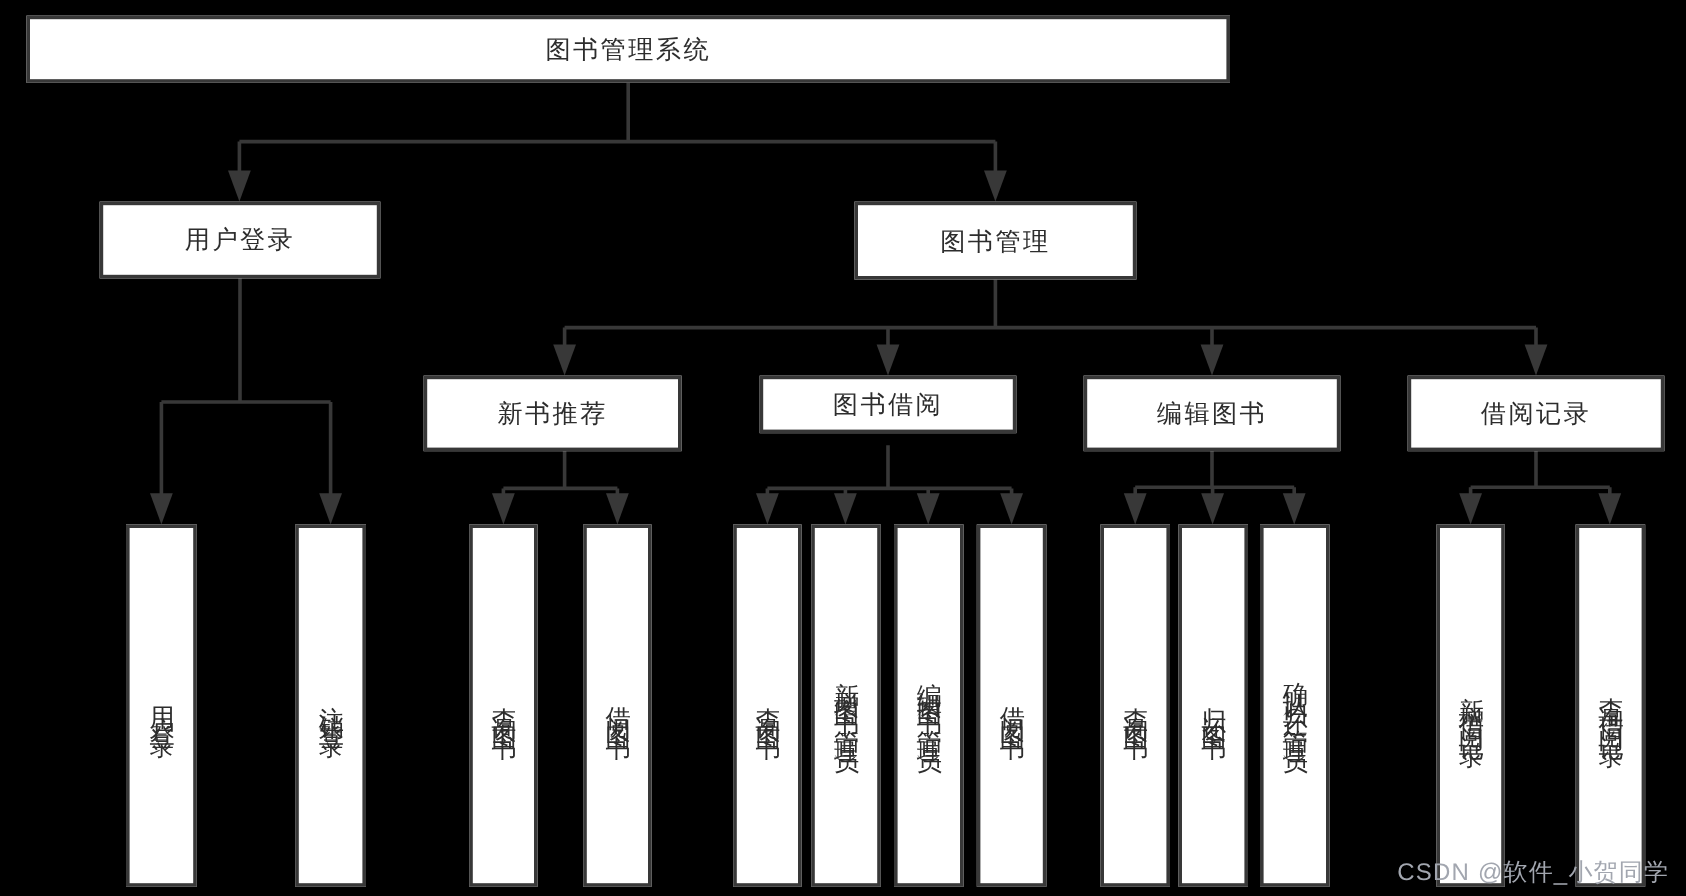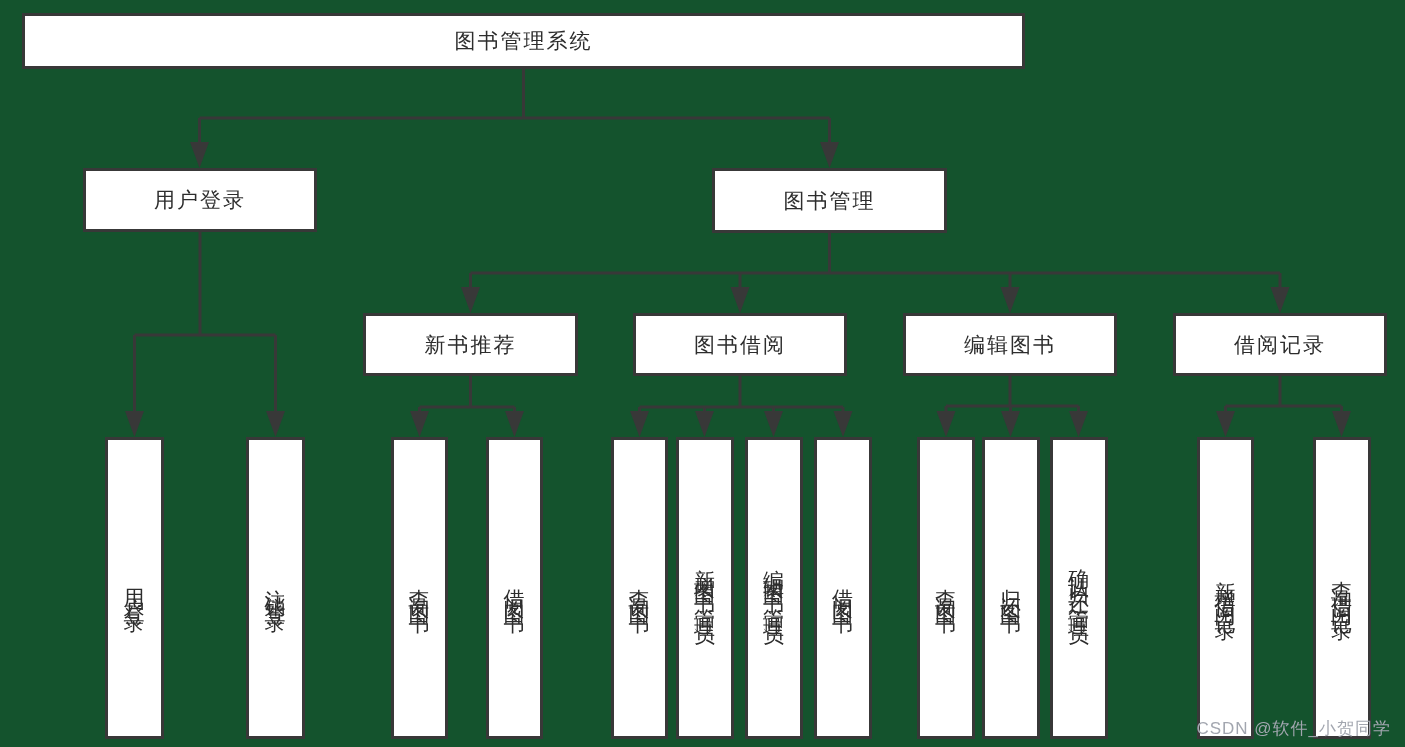--- a/index.html
+++ b/index.html
@@ -1,20 +1,20 @@
 <!DOCTYPE html>
 <html><head>
 <meta charset="utf-8">
 <style>
   html, body { margin: 0; padding: 0; background: #ffffff; }
   .stage {
     position: relative;
     width: 1405px;
     height: 747px;
-    background: #14532d;
+    background: #000000;
     font-family: "Liberation Sans", sans-serif;
     overflow: hidden;
   }
   .connectors { position: absolute; left: 0; top: 0; }
   .node {
     position: absolute;
     box-sizing: border-box;
     background: #ffffff;
     border: 3px solid #383838;
     color: #2d2d2d;
@@ -30,21 +30,21 @@
   .node.v .label {
     writing-mode: vertical-rl;
     font-size: 21px;
     letter-spacing: 8px;
     line-height: 1.1;
   }
   .watermark {
     position: absolute;
     right: 14px;
     bottom: 7px;
-    font-size: 17px;
+    font-size: 20px;
     letter-spacing: 1px;
     color: #a2a6af;
     white-space: nowrap;
   }
 </style>
 </head>
 <body>
 
 <div class="stage">
 
@@ -92,24 +92,24 @@
     <span class="label">图书管理系统</span>
   </div>
 
   <div class="node h" style="left:83px; top:168px; width:234px; height:64px;">
     <span class="label">用户登录</span>
   </div>
   <div class="node h" style="left:712px; top:168px; width:235px; height:65px;justify-content:center;">
     <span class="label">图书管理</span>
   </div>
 
-  <div class="node h" style="left:363px; top:313px; width:215px; height:63px;">
+  <div class="node h" style="left:353px; top:313px; width:215px; height:63px;">
     <span class="label">新书推荐</span>
   </div>
-  <div class="node h" style="left:633px; top:313px; width:214px; height:63px;">
+  <div class="node h" style="left:633px; top:313px; width:214px; height:48px;">
     <span class="label">图书借阅</span>
   </div>
   <div class="node h" style="left:903px; top:313px; width:214px; height:63px;">
     <span class="label">编辑图书</span>
   </div>
   <div class="node h" style="left:1173px; top:313px; width:214px; height:63px;">
     <span class="label">借阅记录</span>
   </div>
 
   <div class="node v" style="left:105px; top:437px; width:59px; height:302px;">

